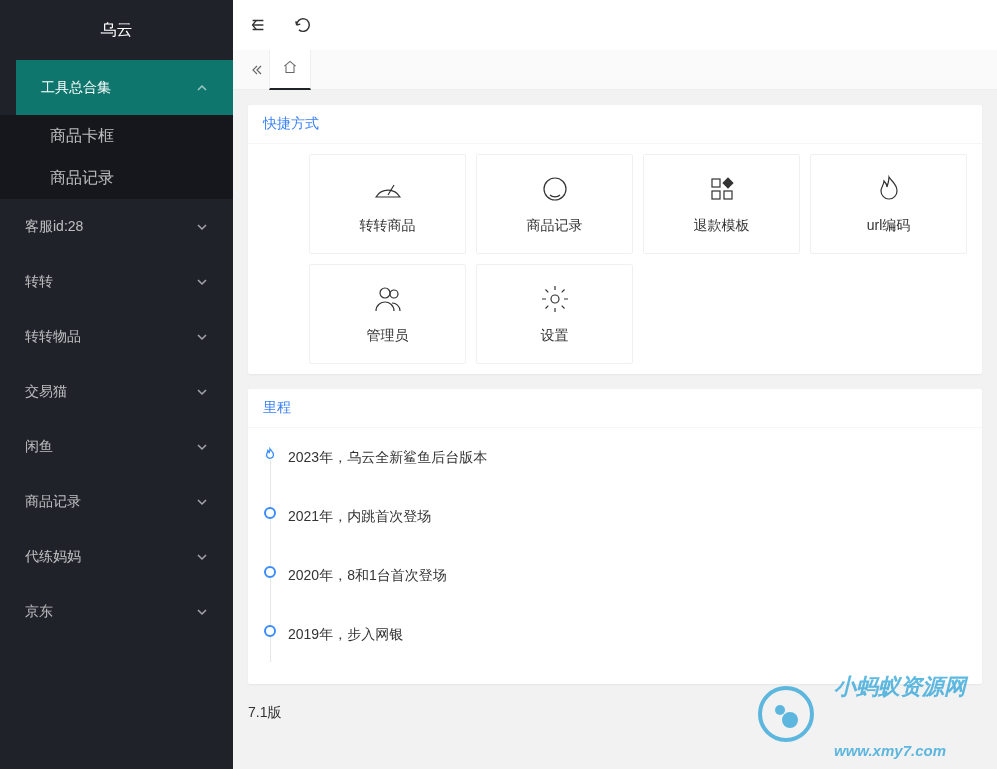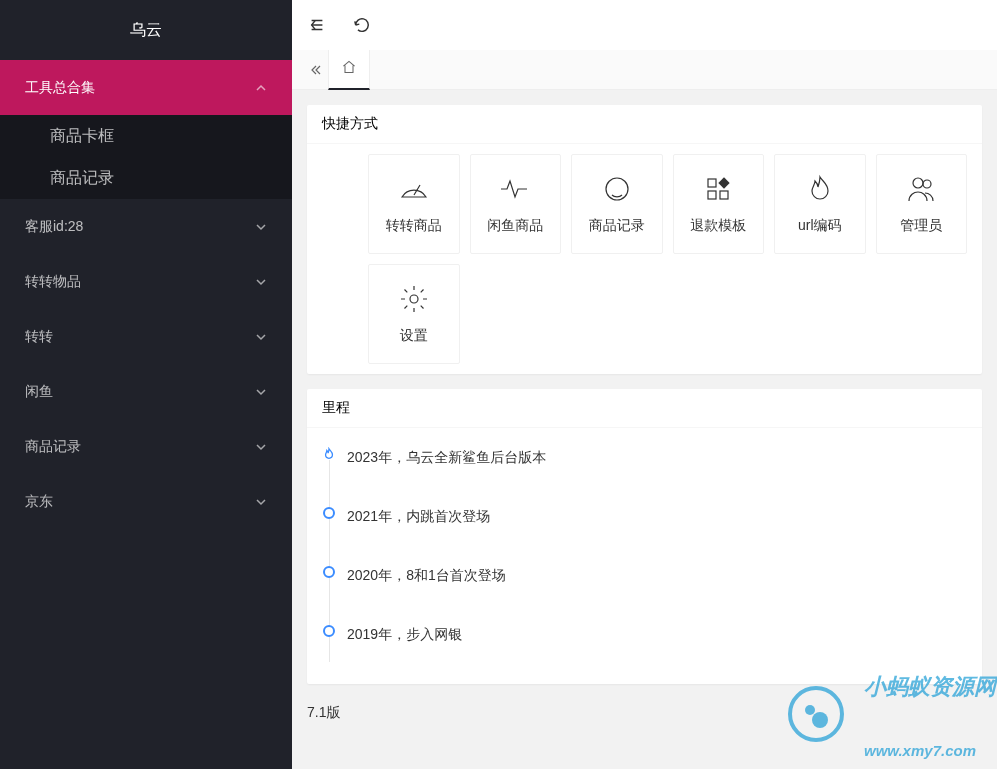--- a/index.html
+++ b/index.html
@@ -1,25 +1,25 @@
 <!DOCTYPE html>
 <html><head>
 <meta charset="utf-8">
 <style>
 * { margin: 0; padding: 0; box-sizing: border-box; }
 body { font-family: -apple-system, "Microsoft YaHei", "PingFang SC", sans-serif; background: #f2f2f2; width: 997px; height: 769px; overflow: hidden; position: relative; }
 
 .layout { display: flex; height: 100%; }
 
 
-.sidebar { width: 292px; background: #20222a; color: #d9d9d9; display: flex; flex-direction: column; height: 100%; }
+.sidebar { width: 233px; background: #20222a; color: #d9d9d9; display: flex; flex-direction: column; height: 100%; }
 .sidebar-header { height: 60px; display: flex; align-items: center; justify-content: center; font-size: 16px; color: #fff; }
 .nav { flex: 1; overflow-y: auto; }
 .nav-item { height: 55px; display: flex; align-items: center; justify-content: space-between; padding: 0 25px; cursor: pointer; color: rgba(255,255,255,0.7); font-size: 14px; }
-.nav-item.active { background: #be185d; color: #fff; }
+.nav-item.active { background: #0f766e; color: #fff; margin-left: 16px; }
 .nav-sub { background: rgba(0,0,0,0.3); }
 .nav-sub-item { height: 42px; display: flex; align-items: center; padding-left: 50px; cursor: pointer; color: rgba(255,255,255,0.7); font-size: 16px; }
 .chevron { width: 12px; height: 12px; display: flex; align-items: center; justify-content: center; }
 .chevron svg { width: 10px; height: 10px; fill: rgba(255,255,255,0.5); }
 
 
 .main { flex: 1; display: flex; flex-direction: column; background: #f2f2f2; min-width: 0; }
 .topbar { height: 50px; background: #fff; display: flex; align-items: center; padding: 0 15px; gap: 25px; }
 .topbar-btn { cursor: pointer; color: #333; display: flex; align-items: center; justify-content: center; width: 20px; height: 20px; }
 .topbar-btn svg { width: 18px; height: 18px; stroke: #333; fill: none; }
@@ -28,44 +28,44 @@
 .tab-collapse { width: 24px; cursor: pointer; display: flex; align-items: center; justify-content: center; }
 .tab-collapse svg { width: 12px; height: 12px; fill: #666; }
 .tab { height: 40px; padding: 0 12px; display: flex; align-items: center; cursor: pointer; border-left: 1px solid #eee; border-right: 1px solid #eee; }
 .tab.active { background: #fff; border-bottom: 2px solid #20222a; }
 .tab svg { width: 16px; height: 16px; stroke: #666; fill: none; }
 
 .content { flex: 1; overflow-y: auto; }
 
 
 .panel { background: #fff; margin: 15px; border-radius: 2px; box-shadow: 0 1px 2px rgba(0,0,0,0.05); }
-.panel-header { padding: 10px 15px; font-size: 14px; color: #000000; border-bottom: 1px solid #f6f6f6; }
+.panel-header { padding: 10px 15px; font-size: 14px; color: #3b82f6; border-bottom: 1px solid #f6f6f6; }
 .panel-body { padding: 10px 15px; }
 
 
-.shortcut-grid { display: grid; grid-template-columns: repeat(6, 1fr); gap: 10px; padding-left: 46px; }
+.shortcut-grid { display: grid; grid-template-columns: repeat(4, 1fr); gap: 10px; padding-left: 46px; }
 .shortcut-card { border: 1px solid #f0f0f0; border-radius: 2px; padding: 18px 10px; display: flex; flex-direction: column; align-items: center; gap: 12px; cursor: pointer; }
 .shortcut-icon { width: 32px; height: 32px; display: flex; align-items: center; justify-content: center; }
 .shortcut-icon svg { width: 32px; height: 32px; stroke: #333; fill: none; stroke-width: 1.2; }
 .shortcut-label { font-size: 14px; color: #333; }
 
 
 .timeline { position: relative; padding-left: 25px; }
 .timeline-line { position: absolute; left: 7px; top: 12px; bottom: 12px; width: 1px; background: #e6e6e6; }
 .timeline-item { position: relative; padding: 10px 0 30px 0; }
 .timeline-dot { position: absolute; left: -24px; top: 10px; width: 12px; height: 12px; border: 2px solid #3b8cff; border-radius: 50%; background: #fff; display: flex; align-items: center; justify-content: center; }
 .timeline-dot.fire { border: none; }
 .timeline-dot.fire svg { width: 14px; height: 14px; stroke: #3b8cff; fill: none; stroke-width: 1.5; }
 .timeline-dot.open { border-color: #3b8cff; }
 .timeline-text { font-size: 14px; color: #333; }
 
 .version { padding: 5px 15px 15px; font-size: 14px; color: #333; }
 
 
-.watermark { position: absolute; right: 1px; bottom: 10px; display: flex; align-items: center; gap: 20px; opacity: 0.75; }
+.watermark { position: absolute; right: 31px; bottom: 10px; display: flex; align-items: center; gap: 20px; opacity: 0.75; }
 .watermark-icon svg { width: 56px; height: 56px; fill: #2aa3d8; }
 .watermark-text { display: flex; flex-direction: column; font-style: italic; font-weight: bold; }
 .watermark-name { font-size: 22px; color: #2aa3d8; }
 .watermark-url { font-size: 15px; color: #2aa3d8; margin-top: 40px; }
 </style>
 </head>
 <body>
 
 <div class="layout">
   <aside class="sidebar">
@@ -91,45 +91,61 @@
 
       <div class="nav-item">
         <span>客服id:28</span>
         <span class="chevron">
             <svg viewBox="0 0 10 10">
               <path d="M1 3 L5 7 L9 3" stroke="rgba(255,255,255,0.6)" fill="none" stroke-width="1.5"></path>
             </svg>
           </span>
       </div>
       <div class="nav-item">
+        <span>转转</span>
+        <span class="chevron">
+            <svg viewBox="0 0 10 10">
+              <path d="M1 3 L5 7 L9 3" stroke="rgba(255,255,255,0.6)" fill="none" stroke-width="1.5"></path>
+            </svg>
+          </span>
+      </div>
+      <div class="nav-item">
         <span>转转物品</span>
         <span class="chevron">
             <svg viewBox="0 0 10 10">
               <path d="M1 3 L5 7 L9 3" stroke="rgba(255,255,255,0.6)" fill="none" stroke-width="1.5"></path>
             </svg>
           </span>
       </div>
       <div class="nav-item">
-        <span>转转</span>
+        <span>交易猫</span>
         <span class="chevron">
             <svg viewBox="0 0 10 10">
               <path d="M1 3 L5 7 L9 3" stroke="rgba(255,255,255,0.6)" fill="none" stroke-width="1.5"></path>
             </svg>
           </span>
       </div>
       <div class="nav-item">
         <span>闲鱼</span>
         <span class="chevron">
             <svg viewBox="0 0 10 10">
               <path d="M1 3 L5 7 L9 3" stroke="rgba(255,255,255,0.6)" fill="none" stroke-width="1.5"></path>
             </svg>
           </span>
       </div>
       <div class="nav-item">
         <span>商品记录</span>
+        <span class="chevron">
+            <svg viewBox="0 0 10 10">
+              <path d="M1 3 L5 7 L9 3" stroke="rgba(255,255,255,0.6)" fill="none" stroke-width="1.5"></path>
+            </svg>
+          </span>
+      </div>
+      <div class="nav-item">
+        <span>代练妈妈</span>
         <span class="chevron">
             <svg viewBox="0 0 10 10">
               <path d="M1 3 L5 7 L9 3" stroke="rgba(255,255,255,0.6)" fill="none" stroke-width="1.5"></path>
             </svg>
           </span>
       </div>
       <div class="nav-item">
         <span>京东</span>
         <span class="chevron">
             <svg viewBox="0 0 10 10">
@@ -179,28 +195,20 @@
               <span class="shortcut-icon">
                   <svg viewBox="0 0 32 32">
                     <path d="M4 24a14 14 0 0 1 24 0z M16 22 L22 12"></path>
                   </svg>
                 </span>
               <span class="shortcut-label">转转商品</span>
             </div>
             <div class="shortcut-card">
               <span class="shortcut-icon">
                   <svg viewBox="0 0 32 32">
-                    <path d="M2 16h6l3-8 5 16 3-8h9"></path>
-                  </svg>
-                </span>
-              <span class="shortcut-label">闲鱼商品</span>
-            </div>
-            <div class="shortcut-card">
-              <span class="shortcut-icon">
-                  <svg viewBox="0 0 32 32">
                     <circle cx="16" cy="16" r="11"></circle>
                     <path d="M11 22a6 4 0 0 0 10 0"></path>
                   </svg>
                 </span>
               <span class="shortcut-label">商品记录</span>
             </div>
             <div class="shortcut-card">
               <span class="shortcut-icon">
                   <svg viewBox="0 0 32 32">
                     <rect x="6" y="6" width="8" height="8"></rect>

